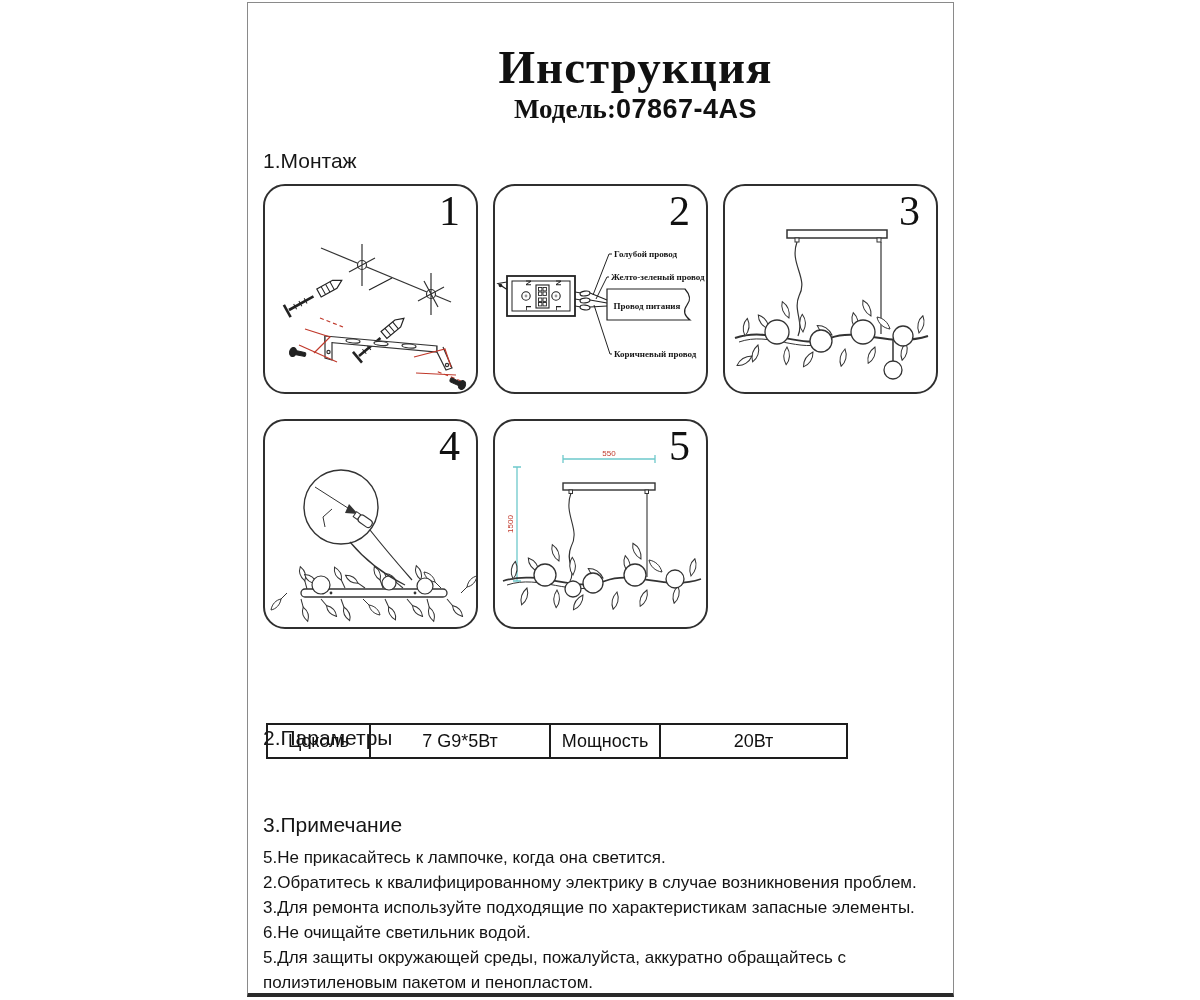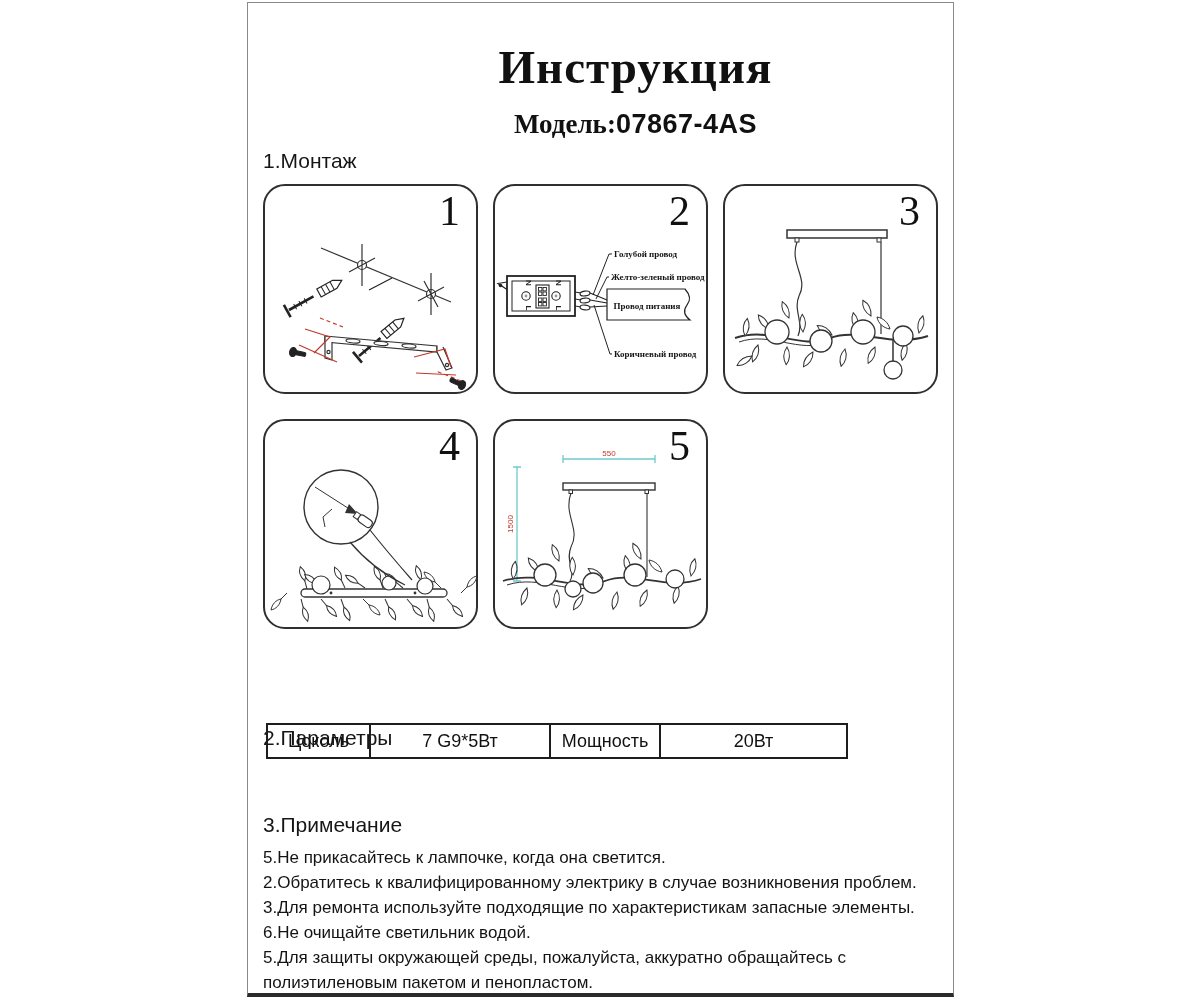--- a/index.html
+++ b/index.html
@@ -4,21 +4,21 @@
 <style>
   * { margin:0; padding:0; box-sizing:border-box; }
   html,body { width:1200px; height:1000px; background:#ffffff; font-family:"Liberation Sans", sans-serif; color:#1b1b1b; }
   .canvas { position:relative; width:1200px; height:1000px; background:#fff; overflow:hidden; }
   .page {
     position:absolute; left:247px; top:2px; width:707px; height:995px;
     background:#fff; border:1px solid #8a8a8a; border-bottom:4px solid #2a2a2a;
   }
   .header { position:absolute; left:0; right:0; top:40px; text-align:center; padding-left:70px; }
   .title { font-family:"Liberation Serif", serif; font-weight:bold; font-size:47px; letter-spacing:1px; color:#111; line-height:1.05; }
-  .model { margin-top:17px; font-size:27px; font-weight:bold; color:#111; }
+  .model { margin-top:2px; font-size:27px; font-weight:bold; color:#111; }
   .model .m-label { font-family:"Liberation Serif", serif; }
   .model .m-value { font-family:"Liberation Sans", sans-serif; letter-spacing:.5px; }
   .sec-h { position:absolute; left:15px; font-size:21px; color:#161616; }
   .sec-montage { top:146px; }
   .sec-params  { top:678px;margin-top:45px; }
   .sec-notes   { top:810px; }
   .panel {
     position:absolute; width:215px; height:210px;
     border:2px solid #2f2f2f; border-radius:22px; background:#fff;
   }

